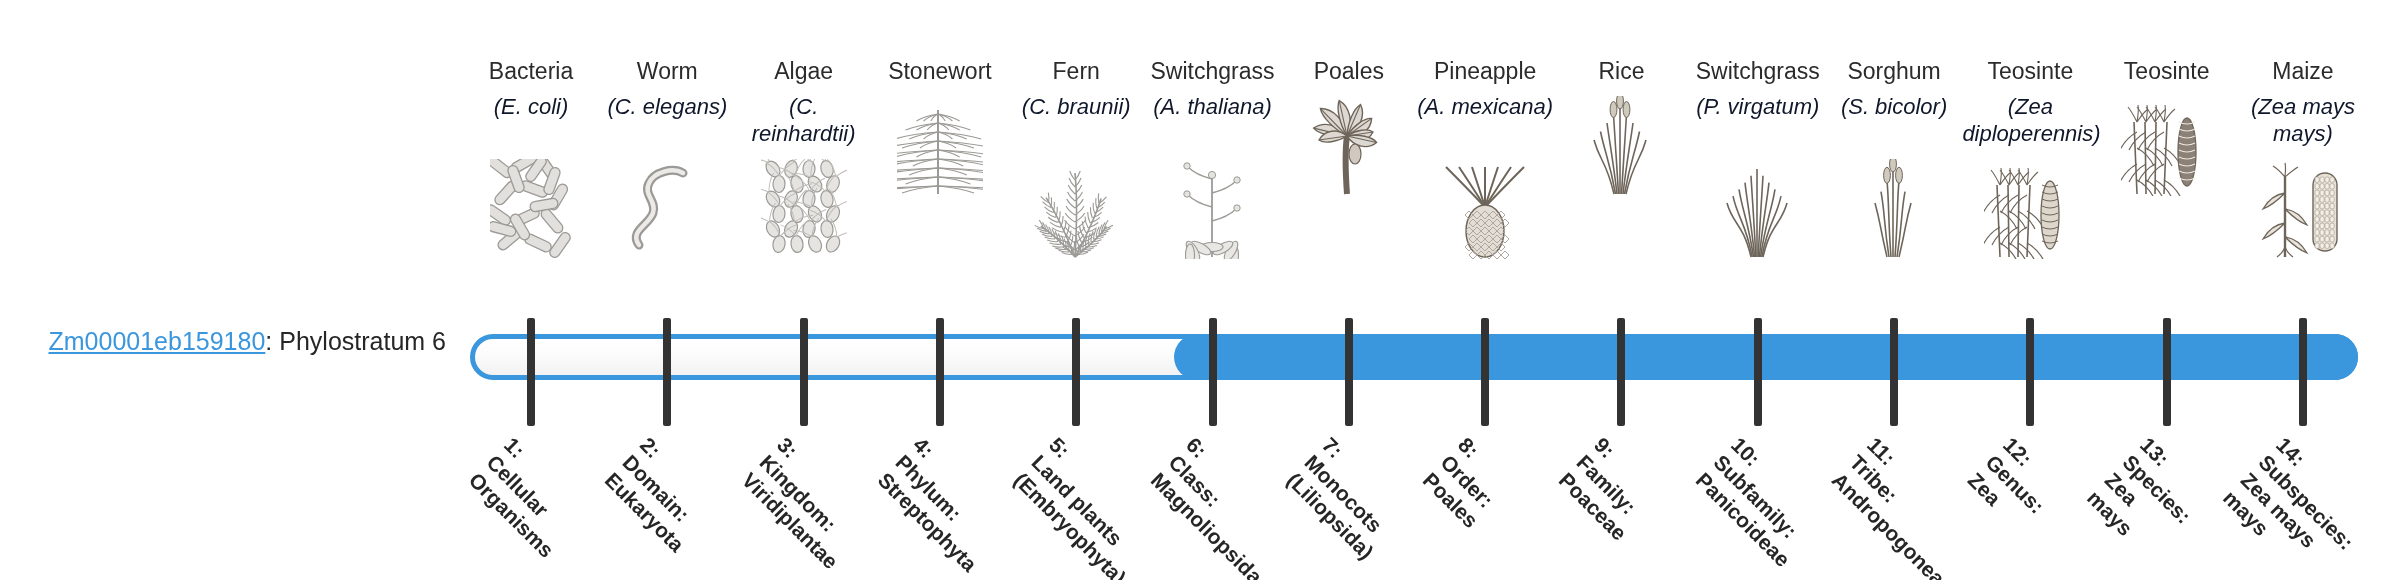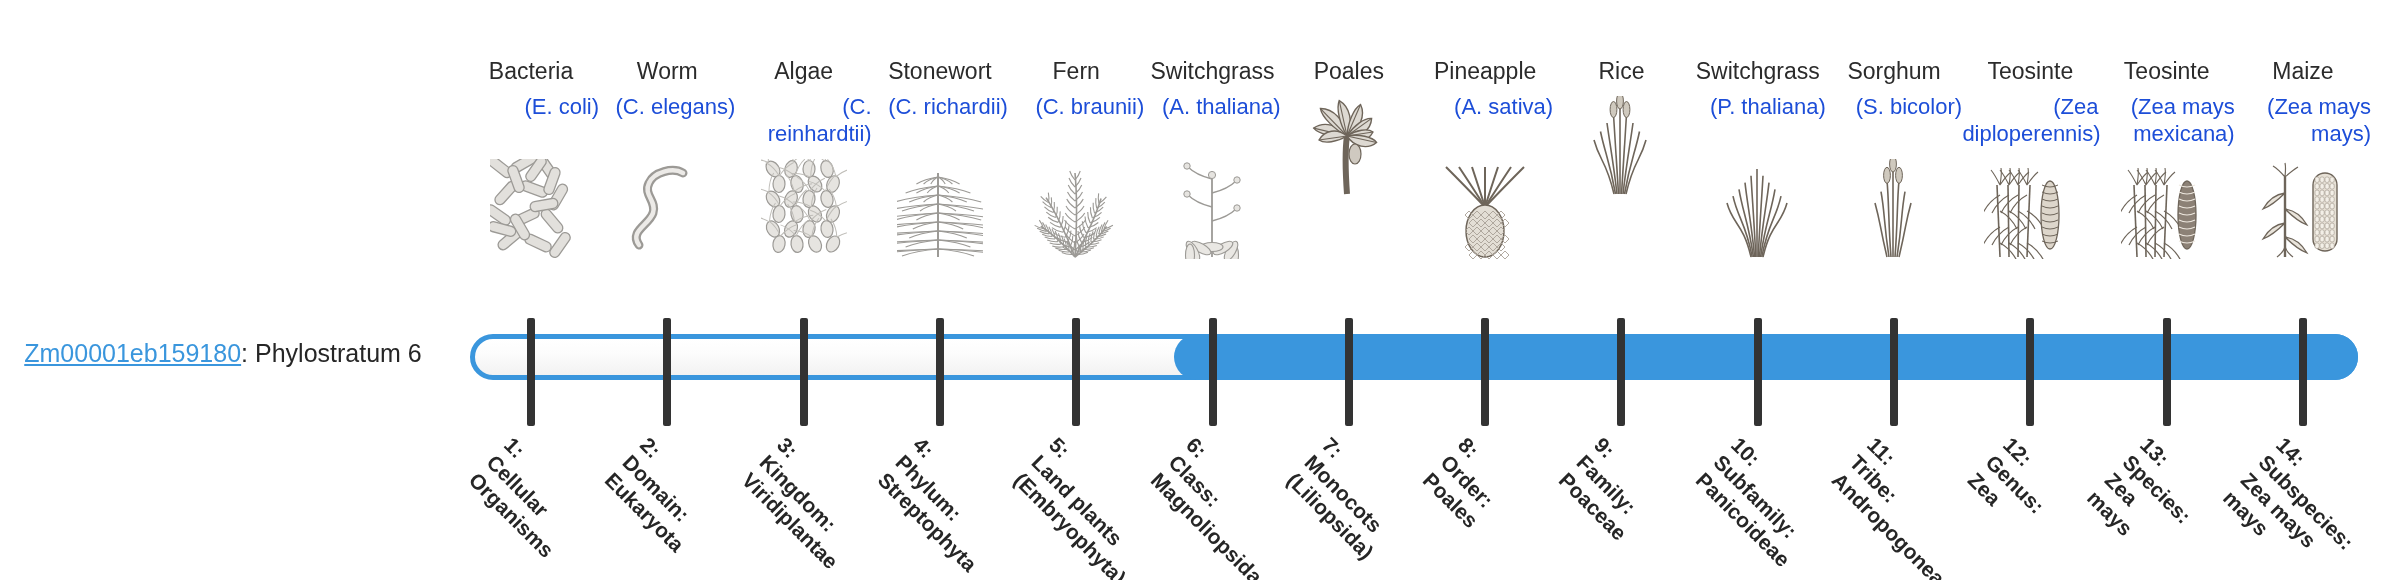--- a/index.html
+++ b/index.html
@@ -7,30 +7,30 @@
   body{
     width:2400px;height:580px;overflow:hidden;
     font-family:"Liberation Sans","DejaVu Sans",sans-serif;
     color:#262626;
     -webkit-font-smoothing:antialiased;
   }
   #figure{position:relative;width:2400px;height:580px;}
 
   
   #gene-label{
-    position:absolute;left:0;top:338px;width:446px;
-    text-align:center;font-size:25px;line-height:30px;white-space:nowrap;
+    position:absolute;left:0;top:326px;width:446px;
+    text-align:right;font-size:25px;line-height:30px;white-space:nowrap;
   }
   #gene-label .gene-id{color:#3a96dd;text-decoration:underline;cursor:pointer;}
   #gene-label .gene-rest{color:#262626;}
 
   
   .col{position:absolute;top:28px;width:136px;margin-left:-68px;text-align:center;margin-top:28px;}
   .common-name{font-size:23px;line-height:30px;color:#2b2b2b;height:30px;overflow:visible;white-space:nowrap;}
-  .sci-name{font-size:22px;line-height:27px;color:#1d4ed8;margin-top:7px;height:56px;text-align:right;}
+  .sci-name{font-size:22px;line-height:27px;font-style:italic;color:#0f172a;margin-top:7px;height:56px;}
   .thumb{height:105px;margin-top:5px;display:flex;align-items:flex-end;justify-content:center;}
   .thumb svg{display:block;}
 
   
   #track-wrap{position:absolute;left:470px;top:334px;width:1888px;height:46px;}
   #track-outline{
     position:absolute;inset:0;border-radius:23px;
     border:5px solid #3a96dd;box-sizing:border-box;
     background:linear-gradient(180deg,#ffffff 0%,#fcfcfc 40%,#f2f2f2 100%);
   }
@@ -252,21 +252,20 @@
             <g transform="translate(72,85) rotate(29)">
         <ellipse rx="6" ry="8.5" fill="#e6e4e0" stroke="#9c9a96" stroke-width="1.2"></ellipse>
         <path d="M0 -8 C5 -16 10 -20 14 -22" fill="none" stroke="#bfbdb8" stroke-width="1"></path>
         <path d="M0 -8 C-5 -16 -10 -19 -14 -21" fill="none" stroke="#bfbdb8" stroke-width="1"></path>
       </g>
           </svg>
         </div>
       </div>
       <div class="col" style="left: 939.923px;">
         <div class="common-name">Stonewort</div>
-        <div class="sci-name">(C. richardii)</div>
         <div class="thumb">
           <svg width="86" height="100" viewBox="0 0 86 100">
             <path d="M41 98 L41 14" stroke="#9c9a96" stroke-width="2" fill="none"></path>
             <path d="M41 18 Q27.5 20 19.400000000000002 25" stroke="#9c9a96" stroke-width="1.1" fill="none"></path>
             <path d="M41 18 Q32 20 26.6 25" stroke="#9c9a96" stroke-width="1.1" fill="none"></path>
             <path d="M41 18 Q36.5 20 33.8 25" stroke="#9c9a96" stroke-width="1.1" fill="none"></path>
             <path d="M41 18 Q45.5 20 48.2 25" stroke="#9c9a96" stroke-width="1.1" fill="none"></path>
             <path d="M41 18 Q50 20 55.4 25" stroke="#9c9a96" stroke-width="1.1" fill="none"></path>
             <path d="M41 18 Q54.5 20 62.599999999999994 25" stroke="#9c9a96" stroke-width="1.1" fill="none"></path>
             <path d="M41 27 Q20.75 29 8.600000000000001 34" stroke="#9c9a96" stroke-width="1.1" fill="none"></path>
@@ -514,21 +513,21 @@
             <g transform="translate(44,40) rotate(-180)">
       <path d="M0 0 C9.799999999999999 -6 22.400000000000002 -8 28 -4 C22.400000000000002 6 9.799999999999999 8 0 0 Z" fill="#ddd9d2" stroke="#6e655a" stroke-width="1.4"></path>
       <path d="M0 0 L28 -4" stroke="#6e655a" stroke-width="1.1"></path>
             </g>
             <ellipse cx="52" cy="58" rx="6" ry="10" fill="#cfc9c0" stroke="#6e655a" stroke-width="1.2"></ellipse>
           </svg>
         </div>
       </div>
       <div class="col" style="left: 1485.15px;">
         <div class="common-name">Pineapple</div>
-        <div class="sci-name">(A. sativa)</div>
+        <div class="sci-name">(A. mexicana)</div>
         <div class="thumb">
           <svg width="88" height="100" viewBox="0 0 88 100">
             <path d="M44 48 Q23 26 5 8" stroke="#6e655a" stroke-width="2" fill="none"></path>
             <path d="M44 48 Q30 26 18 8" stroke="#6e655a" stroke-width="2" fill="none"></path>
             <path d="M44 48 Q37 26 31 8" stroke="#6e655a" stroke-width="2" fill="none"></path>
             <path d="M44 48 Q44 26 44 8" stroke="#6e655a" stroke-width="2" fill="none"></path>
             <path d="M44 48 Q51 26 57 8" stroke="#6e655a" stroke-width="2" fill="none"></path>
             <path d="M44 48 Q58 26 70 8" stroke="#6e655a" stroke-width="2" fill="none"></path>
             <path d="M44 48 Q65 26 83 8" stroke="#6e655a" stroke-width="2" fill="none"></path>
             <ellipse cx="44" cy="72" rx="19" ry="26" fill="#e3ded5" stroke="#6e655a" stroke-width="1.5"></ellipse>
@@ -579,21 +578,21 @@
             <path d="M45.5 98 C47.5 64 49 40.5 50.5 18.5" stroke="#6e655a" stroke-width="1.6" fill="none"></path>
             <ellipse cx="50.5" cy="13.5" rx="3.4" ry="8" fill="#cfc9be" stroke="#6e655a" stroke-width="1"></ellipse>
             <path d="M47 98 C51 64 54 49 57 27" stroke="#6e655a" stroke-width="1.6" fill="none"></path>
             <path d="M48.5 98 C54.5 64 59 57.5 63.5 35.5" stroke="#6e655a" stroke-width="1.6" fill="none"></path>
             <path d="M50 98 C58 64 64 66 70 44" stroke="#6e655a" stroke-width="1.6" fill="none"></path>
           </svg>
         </div>
       </div>
       <div class="col" style="left: 1757.77px;">
         <div class="common-name">Switchgrass</div>
-        <div class="sci-name">(P. thaliana)</div>
+        <div class="sci-name">(P. virgatum)</div>
         <div class="thumb">
           <svg width="90" height="100" viewBox="0 0 90 100">
             <path d="M38 98 C30 64 20 66 14 44" stroke="#6e655a" stroke-width="1.6" fill="none"></path>
             <path d="M39.2 98 C32.800000000000004 64 24.8 59.2 20 37.2" stroke="#6e655a" stroke-width="1.6" fill="none"></path>
             <path d="M40.4 98 C35.6 64 29.6 52.4 26 30.4" stroke="#6e655a" stroke-width="1.6" fill="none"></path>
             <path d="M41.6 98 C38.4 64 34.4 45.6 32 23.6" stroke="#6e655a" stroke-width="1.6" fill="none"></path>
             <path d="M42.8 98 C41.199999999999996 64 39.2 38.8 38 16.799999999999997" stroke="#6e655a" stroke-width="1.6" fill="none"></path>
             <path d="M44 98 C44 64 44 32 44 10" stroke="#6e655a" stroke-width="1.6" fill="none"></path>
             <path d="M45.2 98 C46.800000000000004 64 48.8 38.8 50 16.799999999999997" stroke="#6e655a" stroke-width="1.6" fill="none"></path>
             <path d="M46.4 98 C49.599999999999994 64 53.6 45.599999999999994 56 23.599999999999998" stroke="#6e655a" stroke-width="1.6" fill="none"></path>
@@ -660,21 +659,20 @@
               <path d="M-8 61 q8 4 16 0" stroke="#6e655a" stroke-width="1" fill="none"></path>
               <path d="M-8 68 q8 4 16 0" stroke="#6e655a" stroke-width="1" fill="none"></path>
               <path d="M-8 75 q8 4 16 0" stroke="#6e655a" stroke-width="1" fill="none"></path>
               <path d="M-8 82 q8 4 16 0" stroke="#6e655a" stroke-width="1" fill="none"></path>
             </g>
           </svg>
         </div>
       </div>
       <div class="col" style="left: 2166.69px;">
         <div class="common-name">Teosinte</div>
-        <div class="sci-name">(Zea mays mexicana)</div>
         <div class="thumb">
           <svg width="92" height="100" viewBox="0 0 92 100">
             <path d="M16 98 L13 26" stroke="#6e655a" stroke-width="1.6" fill="none"></path>
             <path d="M16 36 q-11 6 -17 18" stroke="#6e655a" stroke-width="1.2" fill="none"></path>
             <path d="M16 52 q11 6 17 18" stroke="#6e655a" stroke-width="1.2" fill="none"></path>
             <path d="M16 68 q-11 6 -17 18" stroke="#6e655a" stroke-width="1.2" fill="none"></path>
             <path d="M16 84 q11 6 17 18" stroke="#6e655a" stroke-width="1.2" fill="none"></path>
             <path d="M16 26 q-5 -10 -9 -15 M16 26 q2 -12 1 -17 M16 26 q6 -9 11 -13" stroke="#6e655a" stroke-width="1.1" fill="none"></path>
             <path d="M25 98 L24 26" stroke="#6e655a" stroke-width="1.6" fill="none"></path>
             <path d="M25 36 q-11 6 -17 18" stroke="#6e655a" stroke-width="1.2" fill="none"></path>

